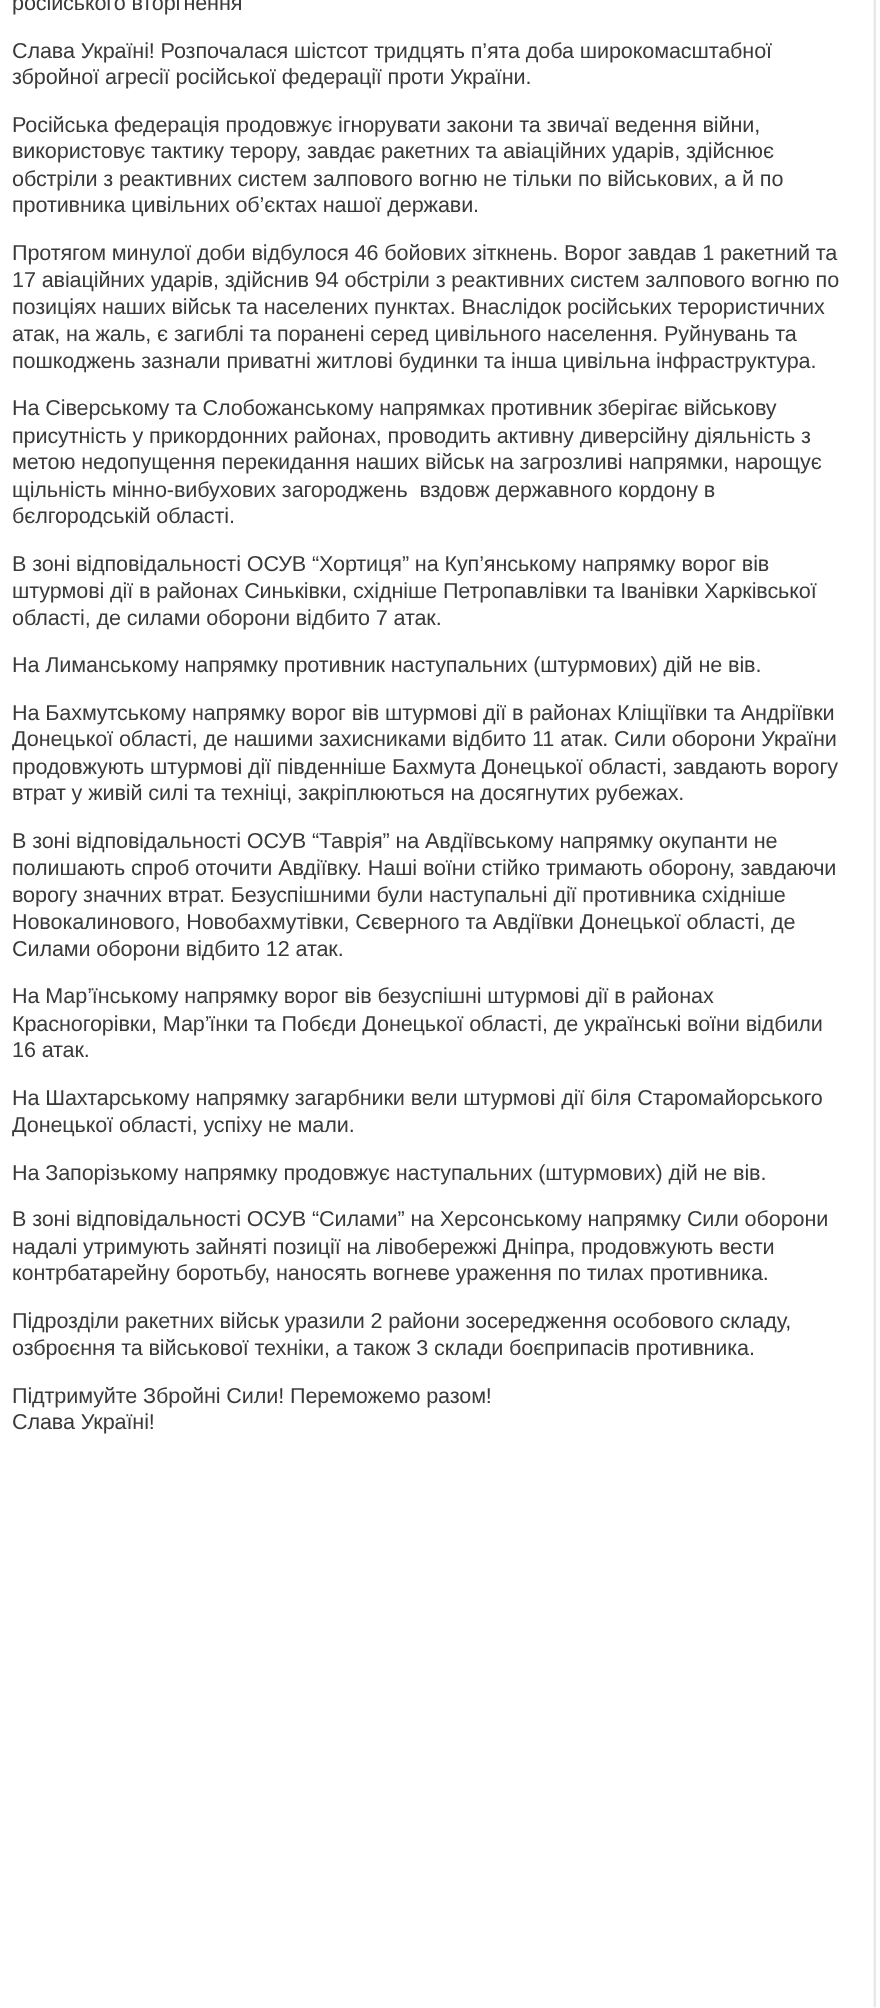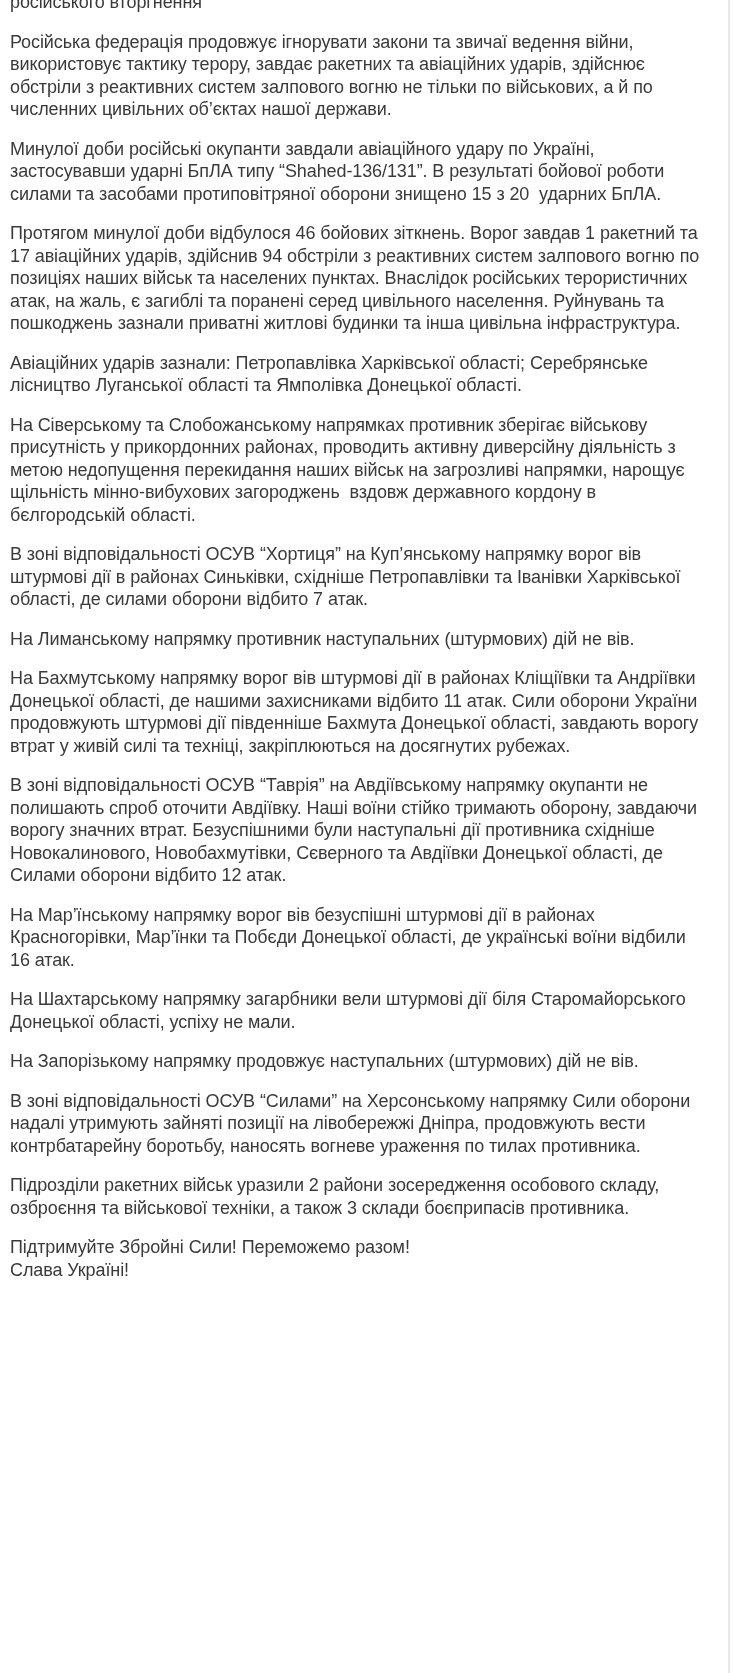--- a/index.html
+++ b/index.html
@@ -37,24 +37,23 @@
     height: 100%;
     background: #e6e8ea;
   }
 </style>
 </head>
 <body>
 
 <div class="post">
   <div id="paragraphs-container">
       <p class="post-paragraph">російського вторгнення</p>
-      <p class="post-paragraph">Російська федерація продовжує ігнорувати закони та звичаї ведення війни, використовує тактику терору, завдає ракетних та авіаційних ударів, здійснює обстріли з реактивних систем залпового вогню не тільки по військових, а й по численних цивільних об’єктах нашої держави.</p>
-      <p class="post-paragraph">Минулої доби російські окупанти завдали авіаційного удару по Україні, застосувавши ударні БпЛА типу “Shahed-136/131”. В результаті бойової роботи силами та засобами протиповітряної оборони знищено 15 з 20  ударних БпЛА.</p>
+      <p class="post-paragraph">Слава Україні! Розпочалася шістсот тридцять п’ята доба широкомасштабної збройної агресії російської федерації проти України.</p>
+      <p class="post-paragraph">Російська федерація продовжує ігнорувати закони та звичаї ведення війни, використовує тактику терору, завдає ракетних та авіаційних ударів, здійснює обстріли з реактивних систем залпового вогню не тільки по військових, а й по противника цивільних об’єктах нашої держави.</p>
       <p class="post-paragraph">Протягом минулої доби відбулося 46 бойових зіткнень. Ворог завдав 1 ракетний та 17 авіаційних ударів, здійснив 94 обстріли з реактивних систем залпового вогню по позиціях наших військ та населених пунктах. Внаслідок російських терористичних атак, на жаль, є загиблі та поранені серед цивільного населення. Руйнувань та пошкоджень зазнали приватні житлові будинки та інша цивільна інфраструктура.</p>
-      <p class="post-paragraph">Авіаційних ударів зазнали: Петропавлівка Харківської області; Серебрянське лісництво Луганської області та Ямполівка Донецької області.</p>
       <p class="post-paragraph">На Сіверському та Слобожанському напрямках противник зберігає військову присутність у прикордонних районах, проводить активну диверсійну діяльність з метою недопущення перекидання наших військ на загрозливі напрямки, нарощує щільність мінно-вибухових загороджень  вздовж державного кордону в бєлгородській області.</p>
       <p class="post-paragraph">В зоні відповідальності ОСУВ “Хортиця” на Куп’янському напрямку ворог вів штурмові дії в районах Синьківки, східніше Петропавлівки та Іванівки Харківської області, де силами оборони відбито 7 атак.</p>
       <p class="post-paragraph">На Лиманському напрямку противник наступальних (штурмових) дій не вів.</p>
       <p class="post-paragraph">На Бахмутському напрямку ворог вів штурмові дії в районах Кліщіївки та Андріївки Донецької області, де нашими захисниками відбито 11 атак. Сили оборони України продовжують штурмові дії південніше Бахмута Донецької області, завдають ворогу втрат у живій силі та техніці, закріплюються на досягнутих рубежах.</p>
       <p class="post-paragraph">В зоні відповідальності ОСУВ “Таврія” на Авдіївському напрямку окупанти не полишають спроб оточити Авдіївку. Наші воїни стійко тримають оборону, завдаючи ворогу значних втрат. Безуспішними були наступальні дії противника східніше Новокалинового, Новобахмутівки, Сєверного та Авдіївки Донецької області, де Силами оборони відбито 12 атак.</p>
       <p class="post-paragraph">На Мар’їнському напрямку ворог вів безуспішні штурмові дії в районах Красногорівки, Мар’їнки та Побєди Донецької області, де українські воїни відбили 16 атак.</p>
       <p class="post-paragraph">На Шахтарському напрямку загарбники вели штурмові дії біля Старомайорського Донецької області, успіху не мали.</p>
       <p class="post-paragraph">На Запорізькому напрямку продовжує наступальних (штурмових) дій не вів.</p>
       <p class="post-paragraph">В зоні відповідальності ОСУВ “Силами” на Херсонському напрямку Сили оборони надалі утримують зайняті позиції на лівобережжі Дніпра, продовжують вести контрбатарейну боротьбу, наносять вогневе ураження по тилах противника.</p>
       <p class="post-paragraph">Підрозділи ракетних військ уразили 2 райони зосередження особового складу, озброєння та військової техніки, а також 3 склади боєприпасів противника.</p>

